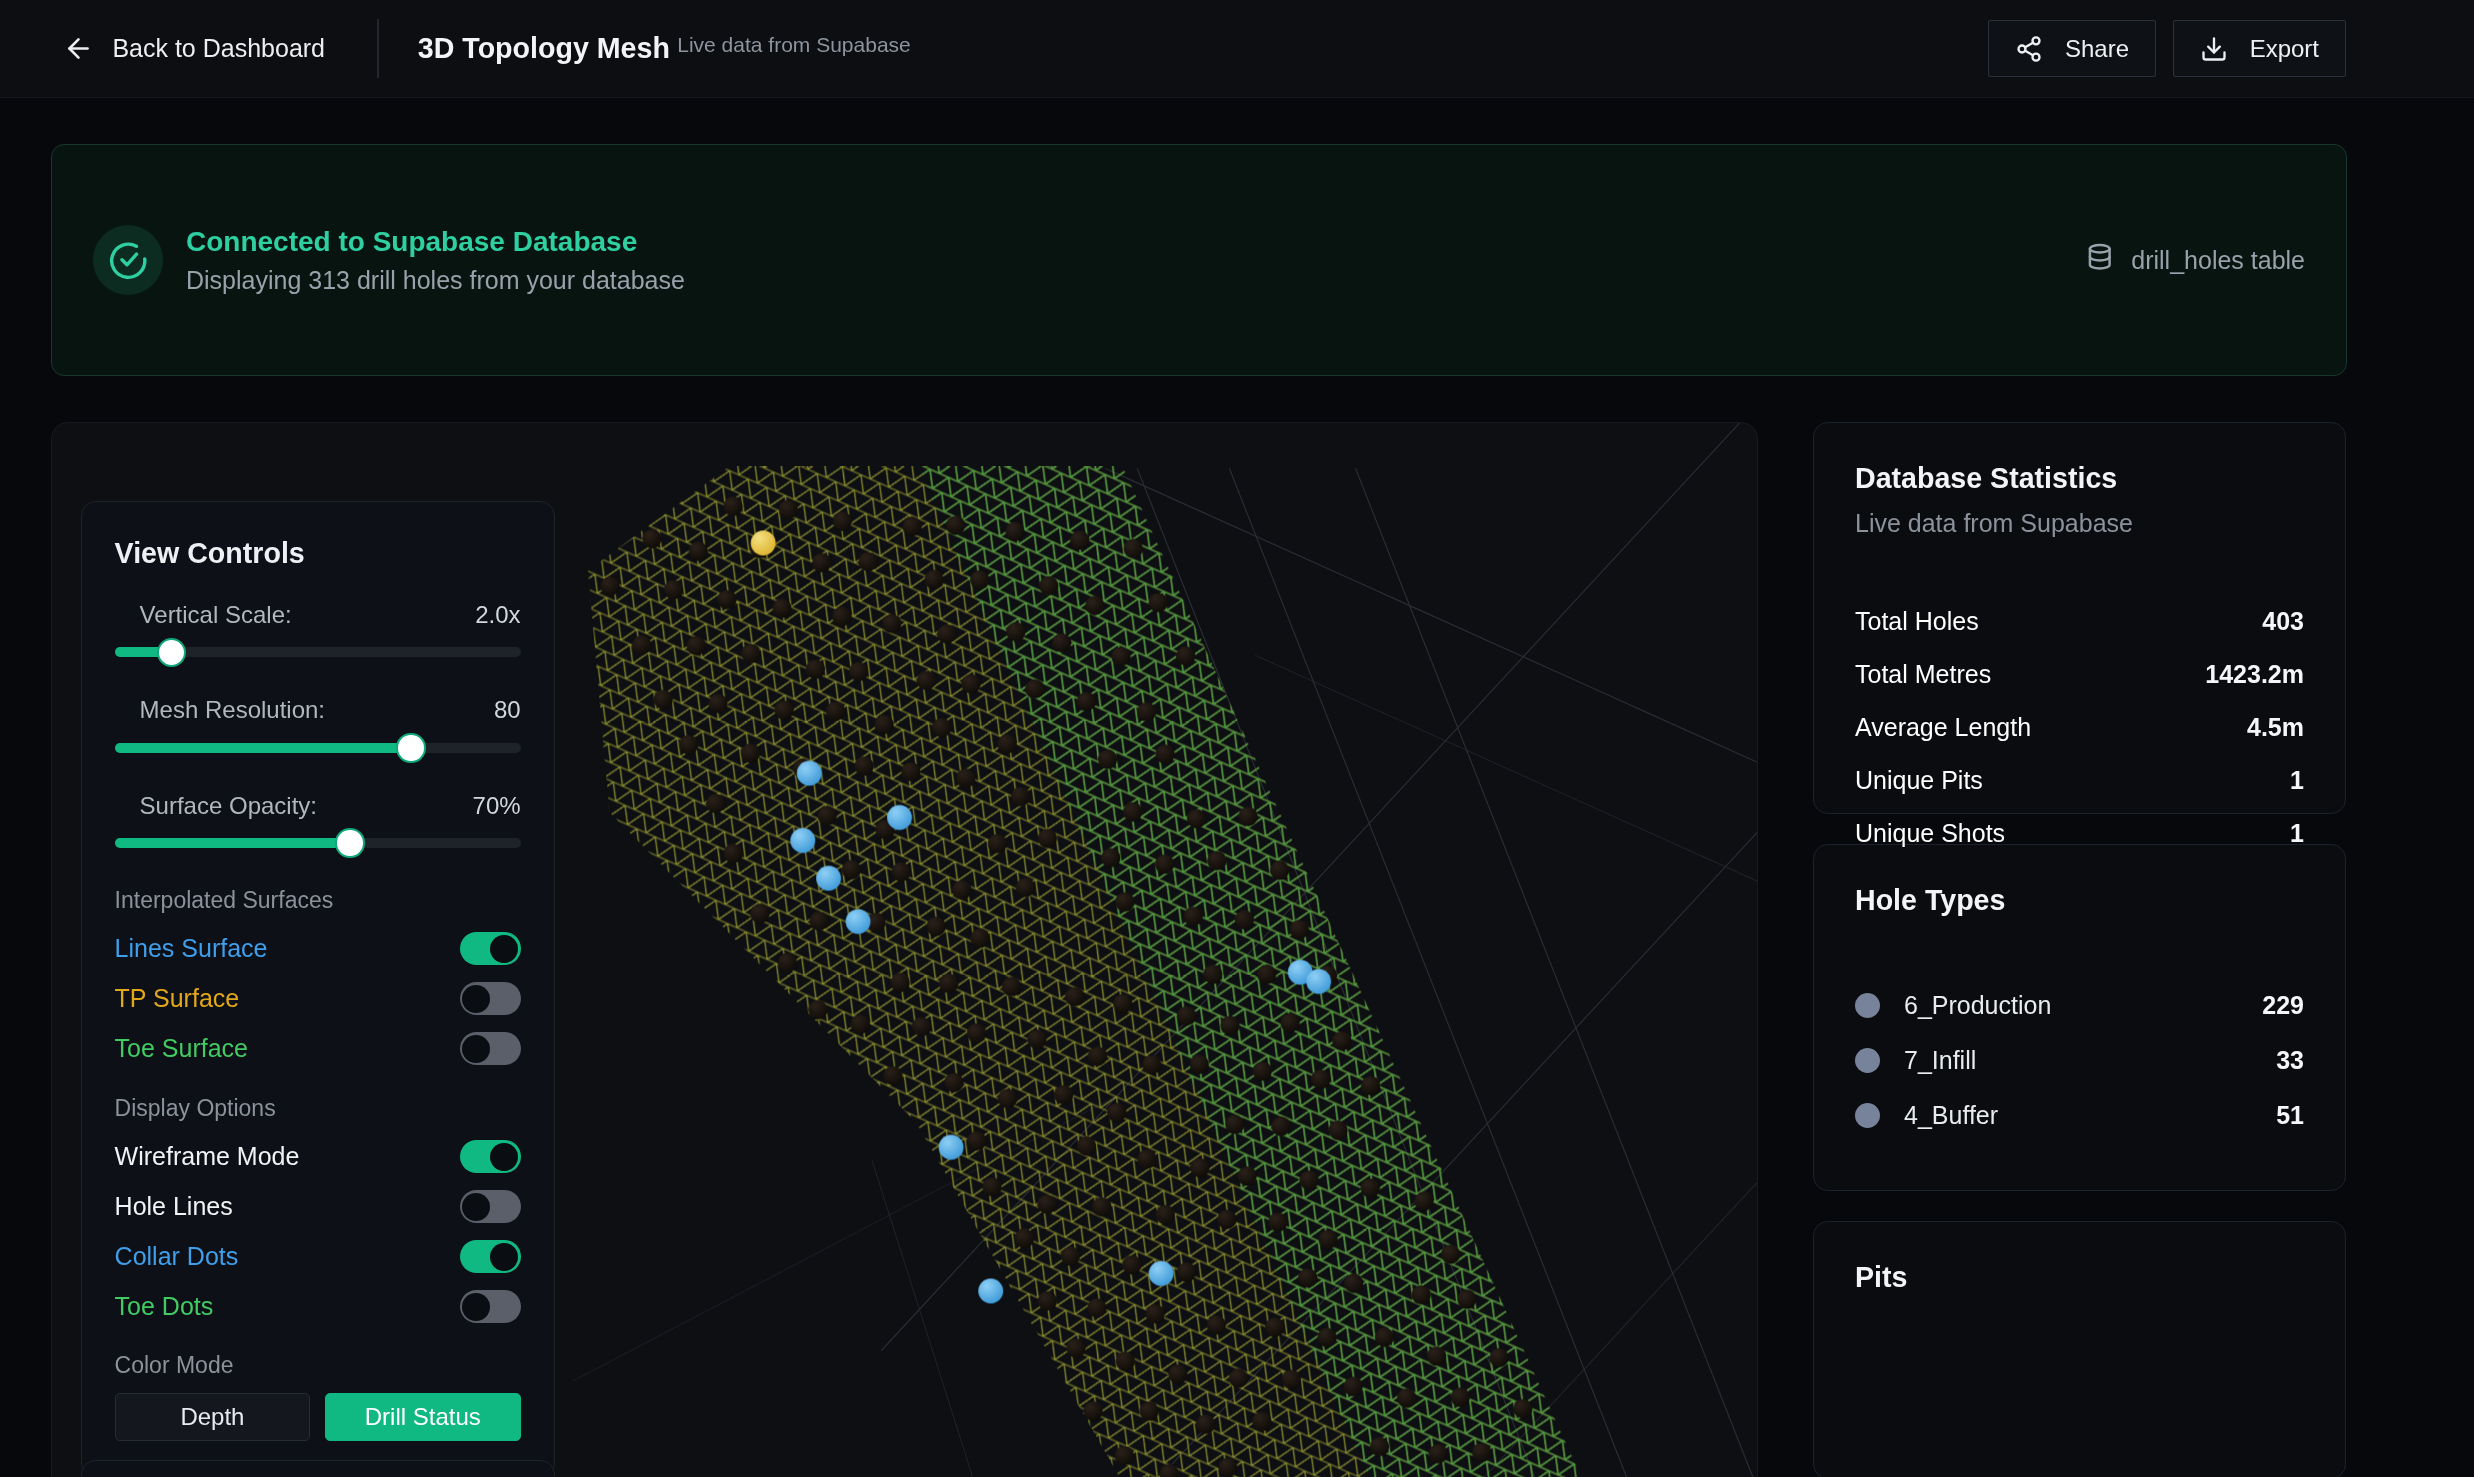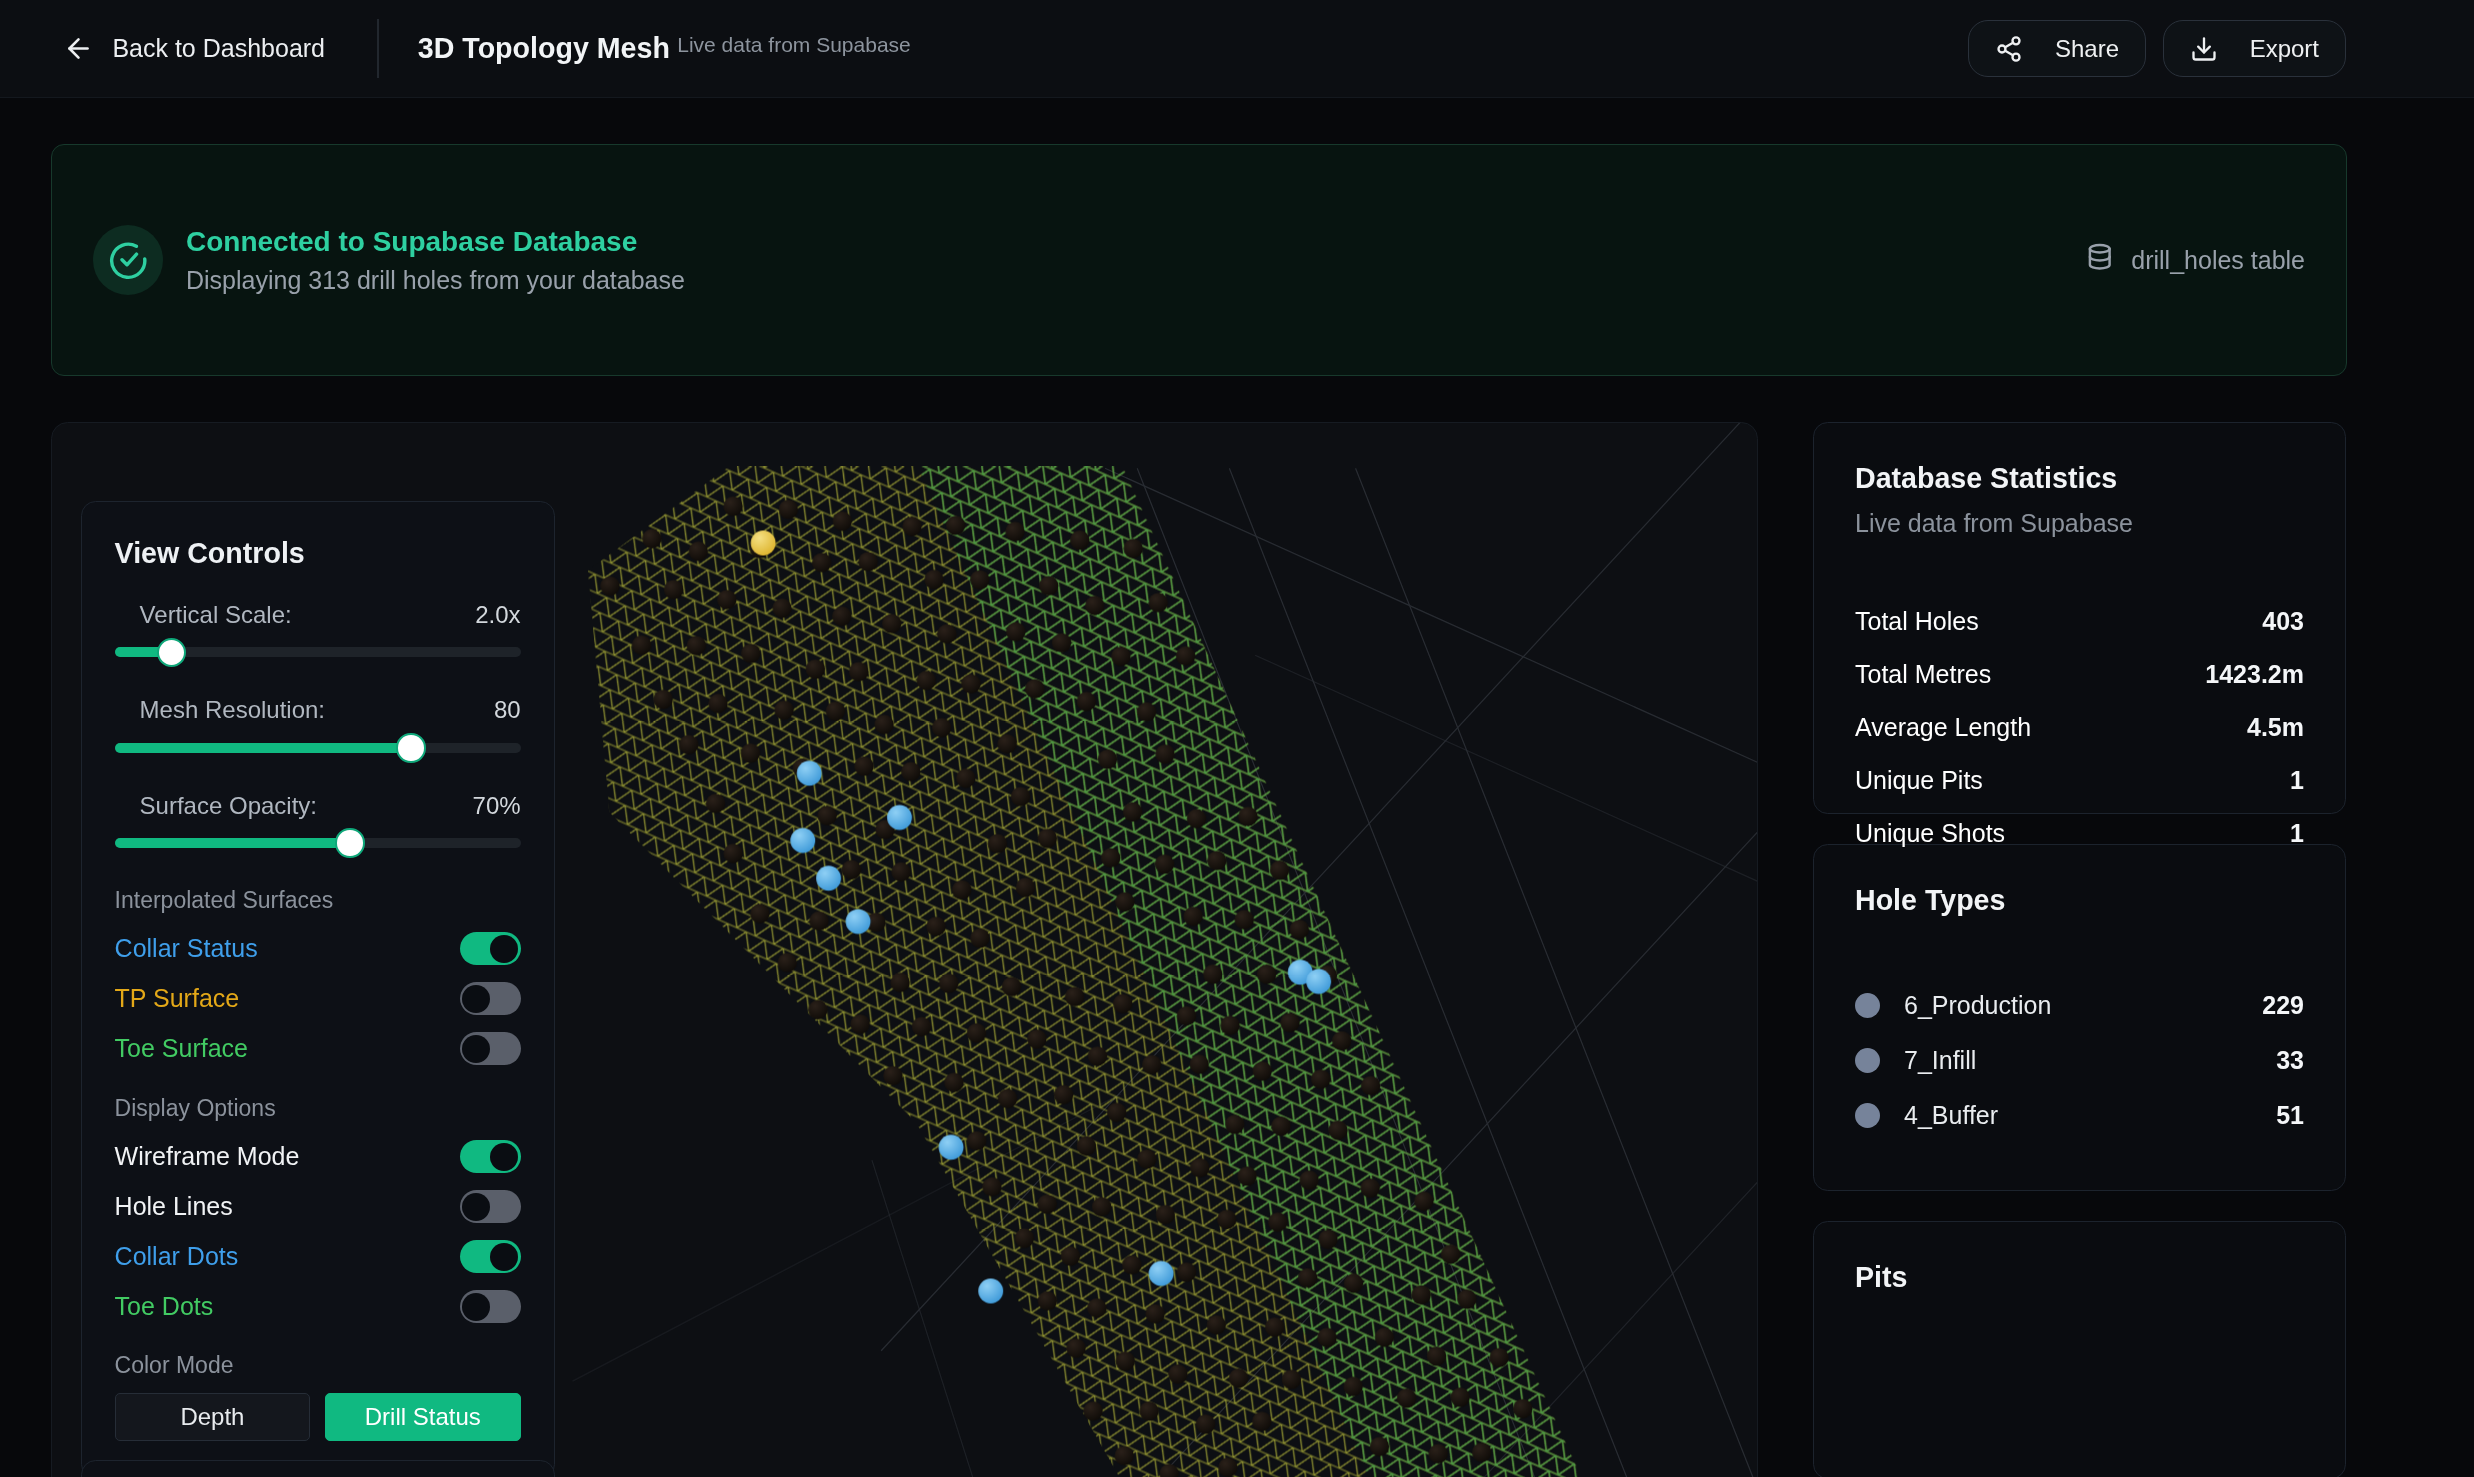--- a/index.html
+++ b/index.html
@@ -11,22 +11,22 @@
   .topbar{position:absolute;left:0;top:0;width:2475px;height:98px;box-sizing:border-box;
           background:#0c0e12;border-bottom:0.9px solid #14181e;
           display:flex;align-items:center;padding:0 129px 0 63px;}
   .back-btn{display:flex;align-items:center;gap:18.4px;font-size:25px;color:#eceef1;cursor:pointer;}
   .back-btn svg{display:block;}
   .v-divider{width:1.8px;height:59px;background:#22272e;margin:0 39px 0 52px;}
   .title-block{display:flex;gap:7.4px;text-align:center;}
   .page-title{font-size:28.6px;font-weight:700;color:#f2f4f6;line-height:1;}
   .page-subtitle{font-size:21px;color:#8d949e;line-height:1;}
   .topbar-spacer{flex:1;}
-  .top-btn{display:flex;align-items:center;gap:32px;height:57px;padding:0 26px;
-           border:1.8px solid #2a313b;border-radius:20px;background:rgba(17,21,26,.55);
+  .top-btn{display:flex;align-items:center;gap:22px;height:57px;padding:0 26px;
+           border:1.8px solid #2a313b;border-radius:2px;background:rgba(17,21,26,.55);
            color:#eef0f2;font-size:24px;font-family:inherit;cursor:pointer;justify-content:flex-end;}
   .top-btn + .top-btn{margin-left:16.6px;}
   .top-btn svg{display:block;}
 
   
   .banner{position:absolute;left:51px;top:144px;width:2296px;height:232px;box-sizing:border-box;
           background:#071410;border:1.8px solid #17392c;border-radius:13px;
           display:flex;align-items:center;padding:0 41px;gap:23px;}
   .check-badge{width:70px;height:70px;border-radius:50%;background:#0d2c21;
                display:flex;align-items:center;justify-content:center;flex:none;}
@@ -417,21 +417,21 @@
             </div>
             <div class="slider-track">
               <div class="slider-fill" style="width: 58%;"></div>
               <div class="slider-thumb" style="left: calc(58% - 14.7px);"></div>
             </div>
           </div>
         </div>
       <div class="section-label first">Interpolated Surfaces</div>
       <div id="surfaces-container">
           <div class="toggle-row">
-            <span class="t-label" style="color: rgb(63, 159, 235);">Collar Status</span>
+            <span class="t-label" style="color: rgb(63, 159, 235);">Lines Surface</span>
             <button class="toggle on">
               <span class="knob"></span>
             </button>
           </div>
           <div class="toggle-row">
             <span class="t-label" style="color: rgb(227, 168, 24);">TP Surface</span>
             <button class="toggle off">
               <span class="knob"></span>
             </button>
           </div>

